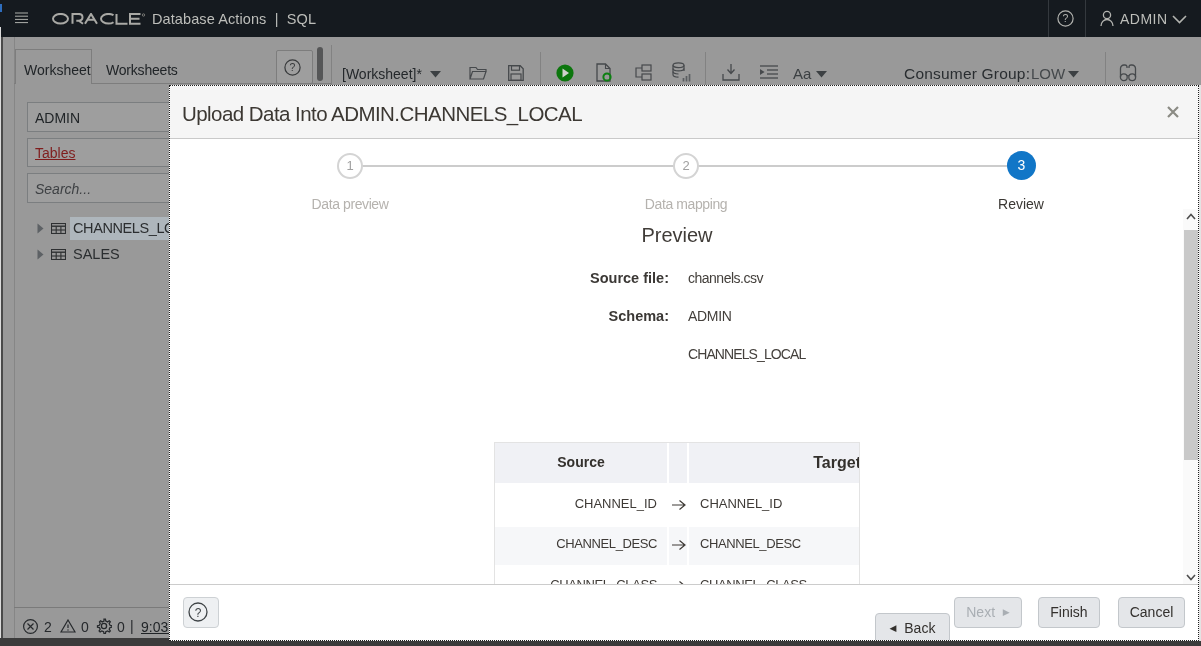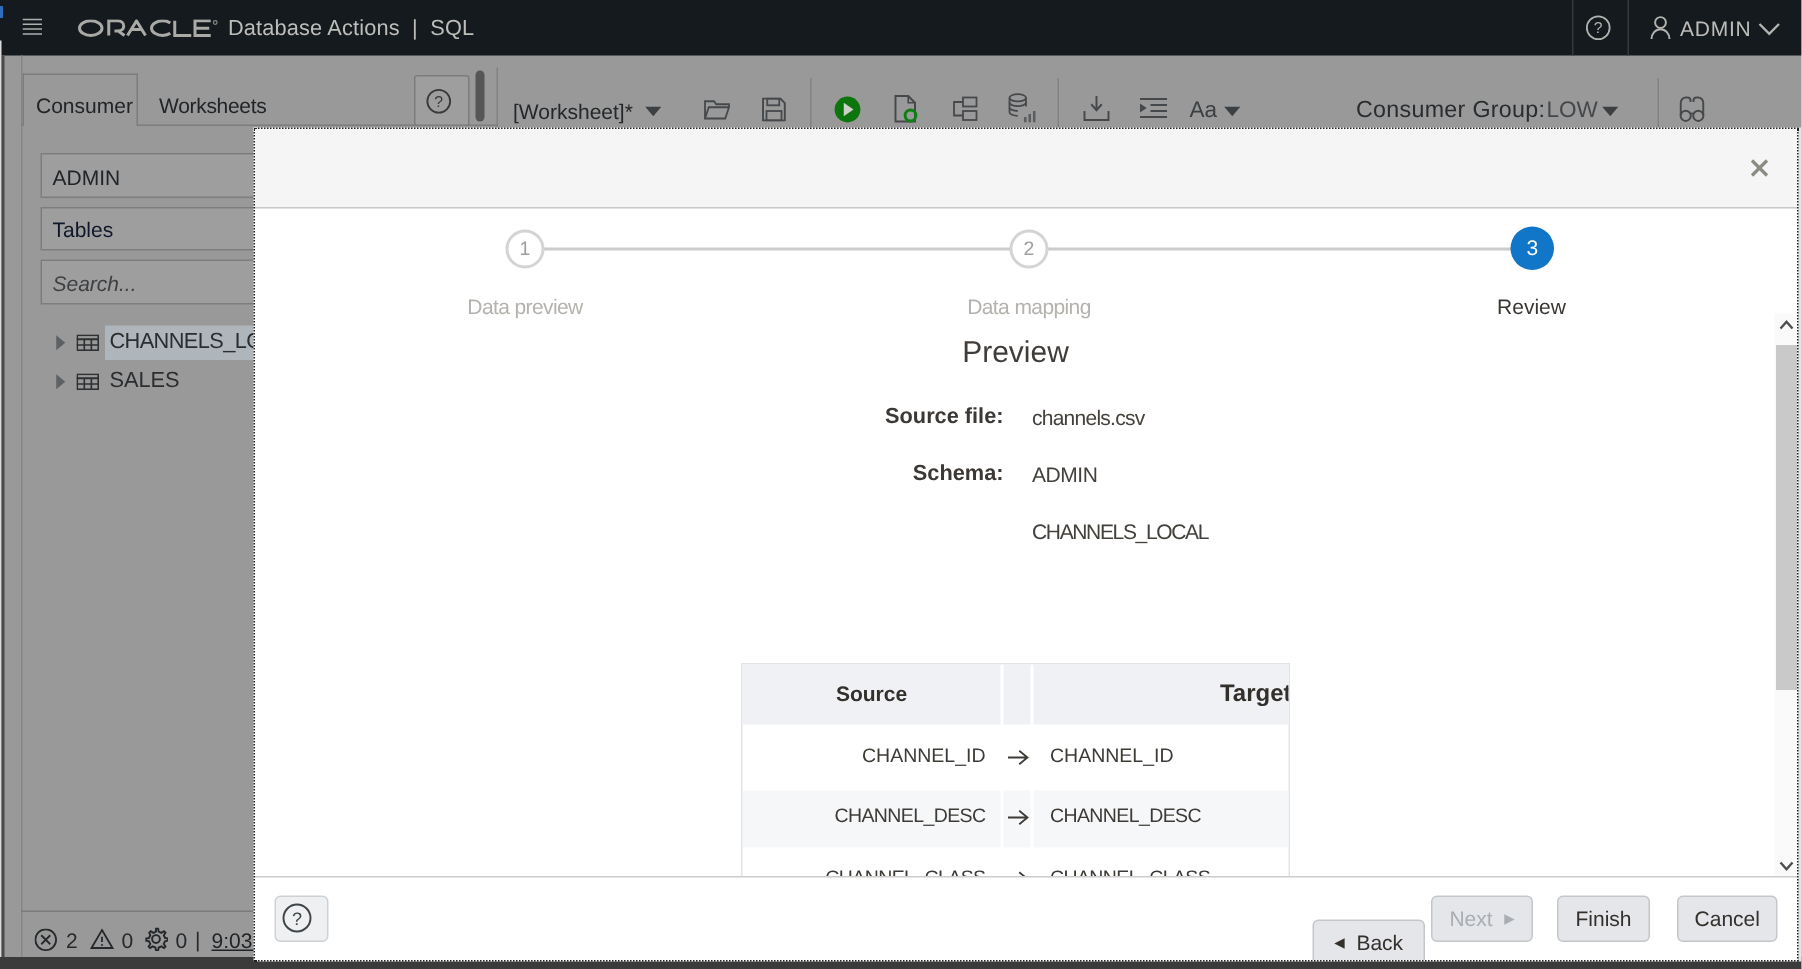--- a/index.html
+++ b/index.html
@@ -52,36 +52,36 @@
 <div class="abs" style="left:1120px;top:11px;font-size:14px;letter-spacing:0.5px;color:#bdbeba;">ADMIN</div>
 <svg class="abs" style="left:1172px;top:15px;" width="15" height="9" viewBox="0 0 15 9">
   <path d="M1,1 L7.5,7.5 L14,1" fill="none" stroke="#b2b3af" stroke-width="1.6"></path>
 </svg>
 
 <div class="abs" style="left:14px;top:37px;width:1px;height:601px;background:#868686;"></div>
 
 <div class="abs" style="left:14px;top:83px;width:318px;height:1px;background:#7d7d7d;"></div>
 
 <div class="abs" style="left:15px;top:49px;width:77px;height:35px;background:#999999;border:1px solid #7d7d7d;border-bottom:none;"></div>
-<div class="abs" style="left:24px;top:62px;font-size:14px;color:#212528;">Consumer</div>
+<div class="abs" style="left:24px;top:62px;font-size:14px;color:#212528;">Worksheet</div>
 <div class="abs" style="left:106px;top:62px;font-size:14px;letter-spacing:-0.2px;color:#212528;">Worksheets</div>
 
 <div class="abs" style="left:276px;top:50px;width:37px;height:34px;background:#9e9e9e;border:1px solid #7d7d7d;border-radius:2px;"></div>
 <svg class="abs" style="left:284px;top:59px;" width="17" height="17" viewBox="0 0 17 17">
   <circle cx="8.5" cy="8.5" r="7.6" fill="none" stroke="#37393b" stroke-width="1.2"></circle>
   <text x="8.5" y="12.2" font-size="10.5" fill="#37393b" text-anchor="middle" font-family="Liberation Sans">?</text>
 </svg>
 
 <div class="abs" style="left:317px;top:47px;width:6px;height:34px;background:#555657;border-radius:3px;"></div>
 <div class="abs" style="left:331px;top:45px;width:1px;height:40px;background:#828282;"></div>
 
 <div class="abs" style="left:27px;top:102px;width:160px;height:30px;background:#9e9e9e;border:1px solid #7b7e80;"></div>
 <div class="abs" style="left:35px;top:110px;font-size:14px;color:#212528;">ADMIN</div>
 <div class="abs" style="left:27px;top:138px;width:160px;height:29px;background:#9e9e9e;border:1px solid #7b7e80;"></div>
-<div class="abs" style="left:35px;top:145px;font-size:14px;color:#0f172a;">Tables</div>
+<div class="abs" style="left:35px;top:145px;font-size:14px;color:#7f1d1d;text-decoration:underline;">Tables</div>
 <div class="abs" style="left:27px;top:173px;width:160px;height:30px;background:#9e9e9e;border:1px solid #7b7e80;"></div>
 <div class="abs" style="left:35px;top:181px;font-size:14px;font-style:italic;color:#3e4144;">Search...</div>
 
 <div class="abs" style="left:70px;top:217px;width:100px;height:23px;background:#aeb6bc;"></div>
 <svg class="abs" style="left:37px;top:223px;" width="7" height="11" viewBox="0 0 7 11">
     <path d="M0.5,0.5 L6.5,5.5 L0.5,10.5 Z" fill="#5d6165"></path>
   </svg>
 <svg class="abs" style="left:51px;top:223px;" width="15" height="11" viewBox="0 0 15 11">
   <rect x="0.5" y="0.5" width="14" height="10" fill="none" stroke="#2e3032" stroke-width="1.1"></rect>
   <line x1="0" y1="3.2" x2="15" y2="3.2" stroke="#2e3032" stroke-width="1.4"></line>
@@ -214,20 +214,21 @@
 <div class="abs" style="left:130px;top:618px;font-size:14px;color:#26292c;">|</div>
 <div class="abs" style="left:141px;top:619px;font-size:14px;color:#1f2326;text-decoration:underline;">9:03:4</div>
 
 <div class="abs" style="left:0;top:638px;width:1201px;height:8px;background:#3b3b3b;"></div>
 
 <div class="abs" style="left:1199px;top:85px;width:2px;height:556px;background:#e3e3e3;"></div>
 
 <div class="abs" style="left:169px;top:85px;width:1030px;height:556px;background:#ffffff;border:1px dotted #1f1f1f;overflow:hidden;">
 
   <div class="abs" style="left:0;top:0;width:1031px;height:53px;background:#f5f5f5;border-bottom:1px solid #c9c9c9;"></div>
+  <div class="abs" style="left:12px;top:16px;font-size:20.5px;letter-spacing:-0.55px;color:#3c3833;">Upload Data Into ADMIN.CHANNELS_LOCAL</div>
   <svg class="abs" style="left:996px;top:19px;" width="14" height="14" viewBox="0 0 14 14">
     <path d="M2,2 L12,12 M12,2 L2,12" stroke="#8b8b84" stroke-width="2.2"></path>
   </svg>
 
   <div class="abs" style="left:180px;top:79px;width:671px;height:2px;background:#cccccc;"></div>
   <div class="abs" style="left:167px;top:67px;width:26px;height:26px;border-radius:50%;background:#fff;border:2px solid #d4d4d4;"></div>
   <div class="abs" style="left:167px;top:72px;width:26px;font-size:13px;color:#a0a0a0;text-align:center;">1</div>
   <div class="abs" style="left:503px;top:67px;width:26px;height:26px;border-radius:50%;background:#fff;border:2px solid #d4d4d4;"></div>
   <div class="abs" style="left:503px;top:72px;width:26px;font-size:13px;color:#a0a0a0;text-align:center;">2</div>
   <div class="abs" style="left:837px;top:65px;width:29px;height:29px;border-radius:50%;background:#1176c7;"></div>

